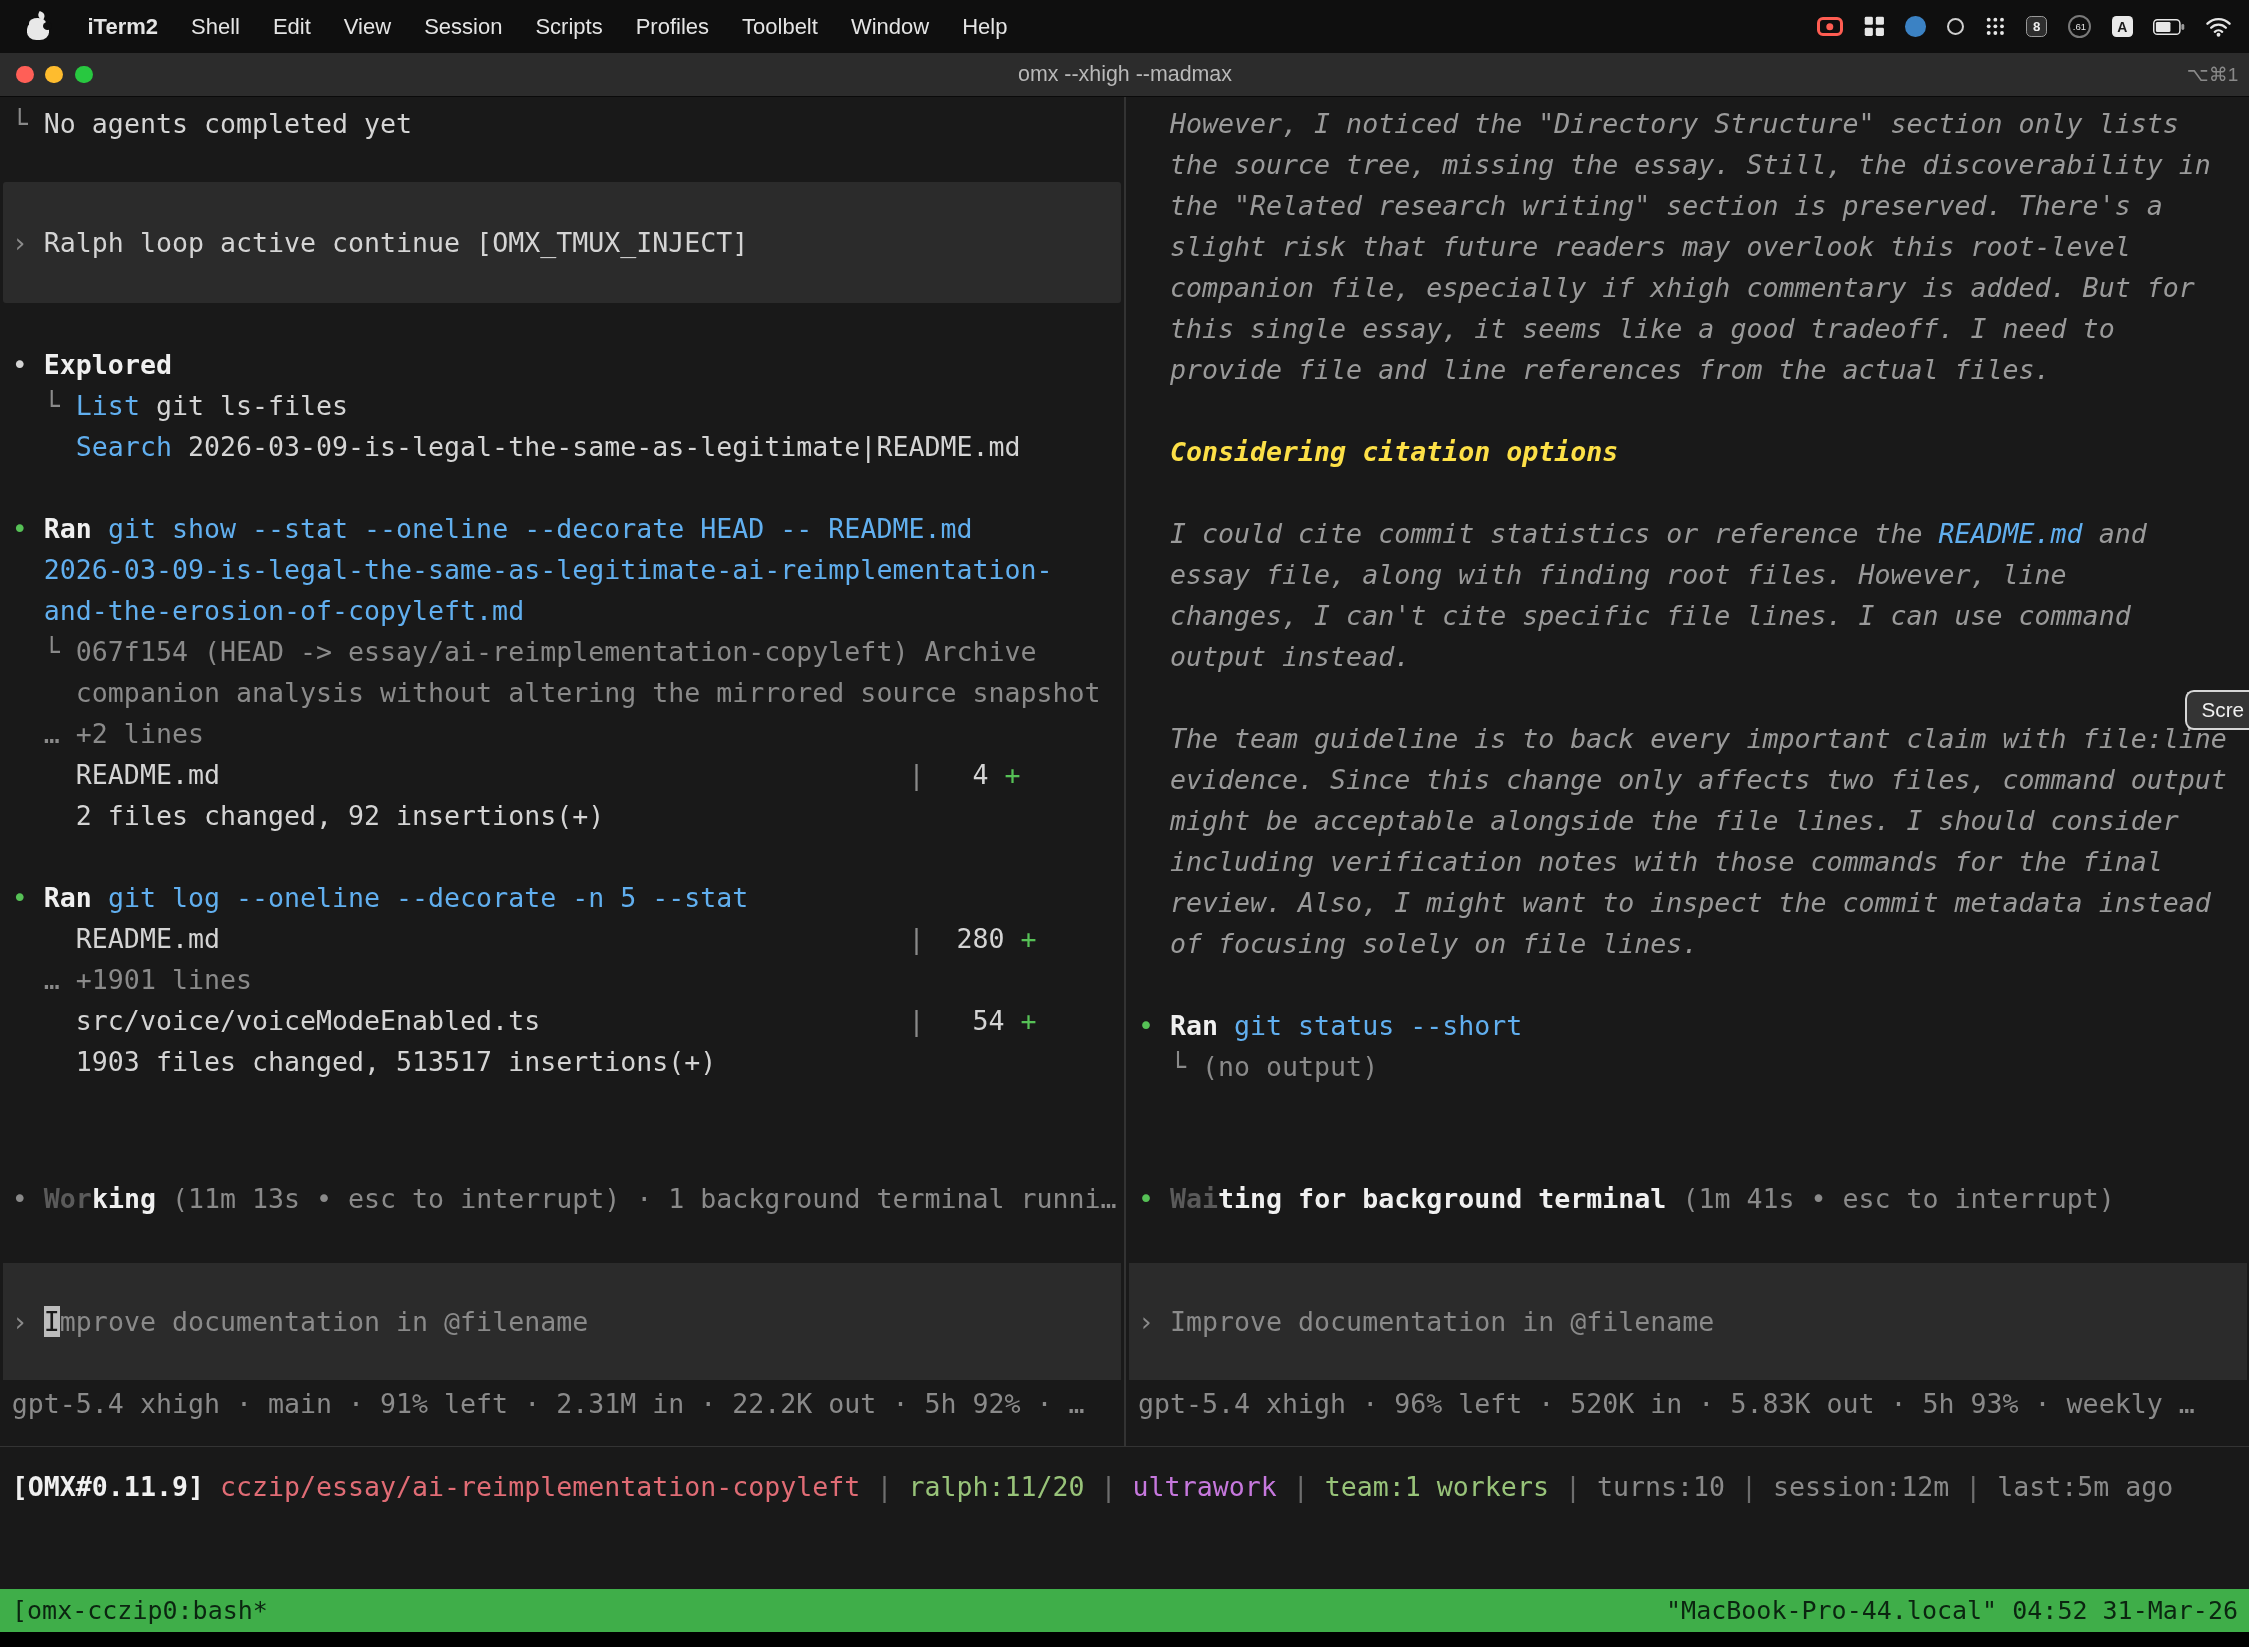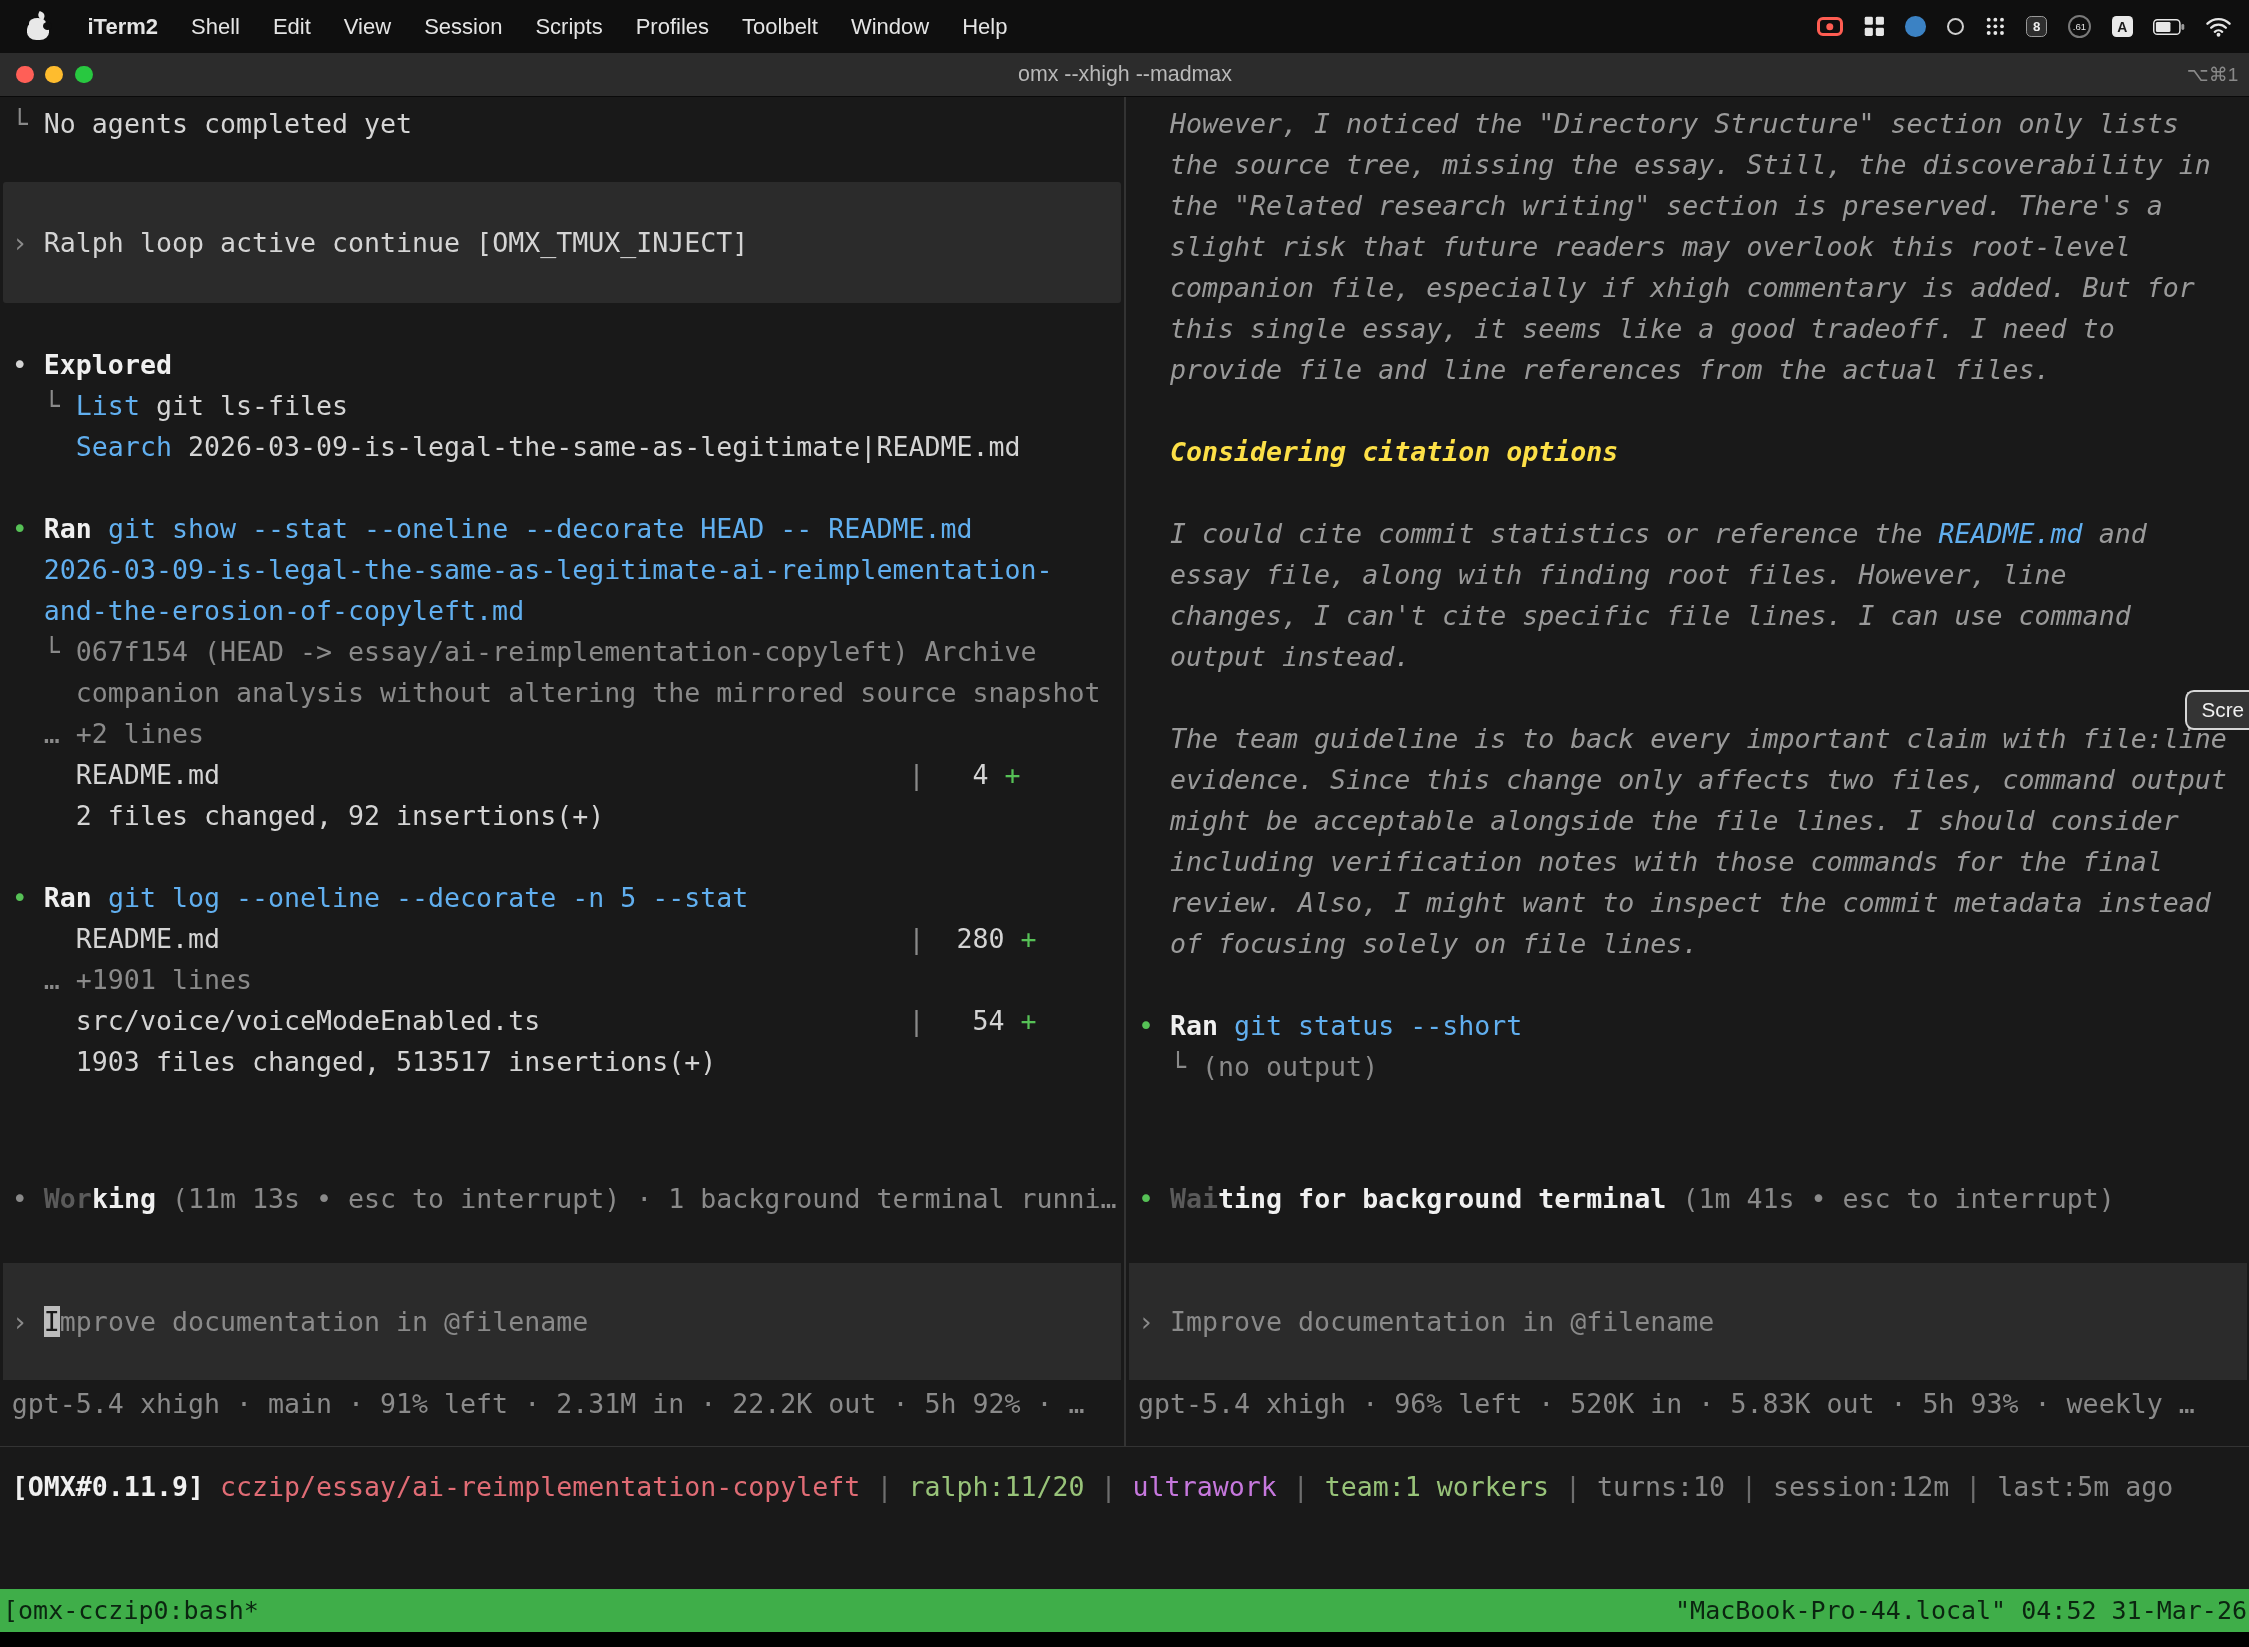--- a/index.html
+++ b/index.html
@@ -68,21 +68,21 @@
   .sg-sgrn { color:#98c379; }
   .sg-mag { color:#c678dd; }
 
   
   .omx-region { flex:none; height:143px; background:#191919; border-top:1.5px solid #333;
                 padding:19px 11.8px 0; font-size:26.6px; line-height:41px; }
 
   
   .tmux { flex:none; height:43px; background:#3fae49; color:#0b2510;
           display:flex; align-items:center; justify-content:space-between;
-          padding:0 3px; font-size:25px; white-space:pre; }
+          padding:0 12px; font-size:25px; white-space:pre; }
   .filler { flex:1; background:#000; }
 
   
   .toast { position:absolute; top:690px; right:0; z-index:5;
            background:#343434; border:2.2px solid #d6d6d6; border-right:none;
            border-radius:8.9px 0 0 8.9px; color:#f0f0f0;
            font:20.7px "Liberation Sans", sans-serif; padding:5.9px 5.9px 5.9px 14.8px; }
 </style>
 </head>
 <body>

